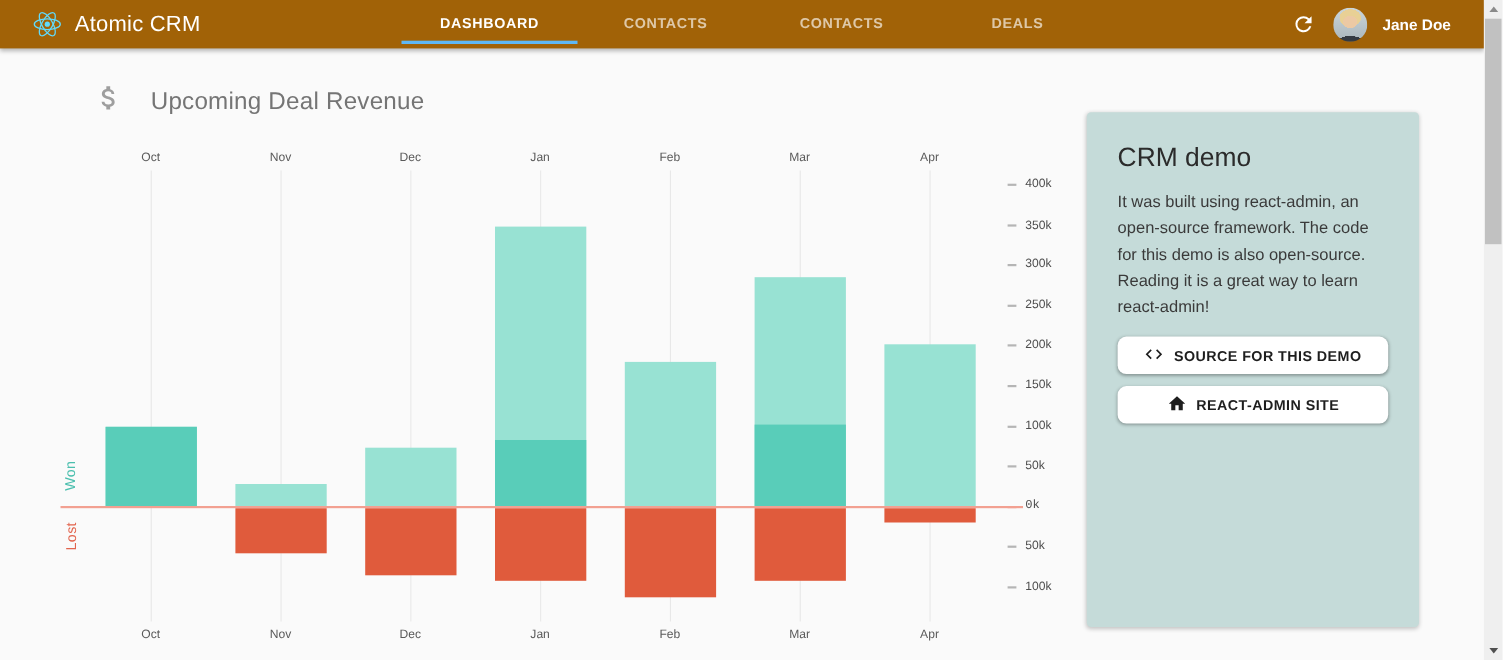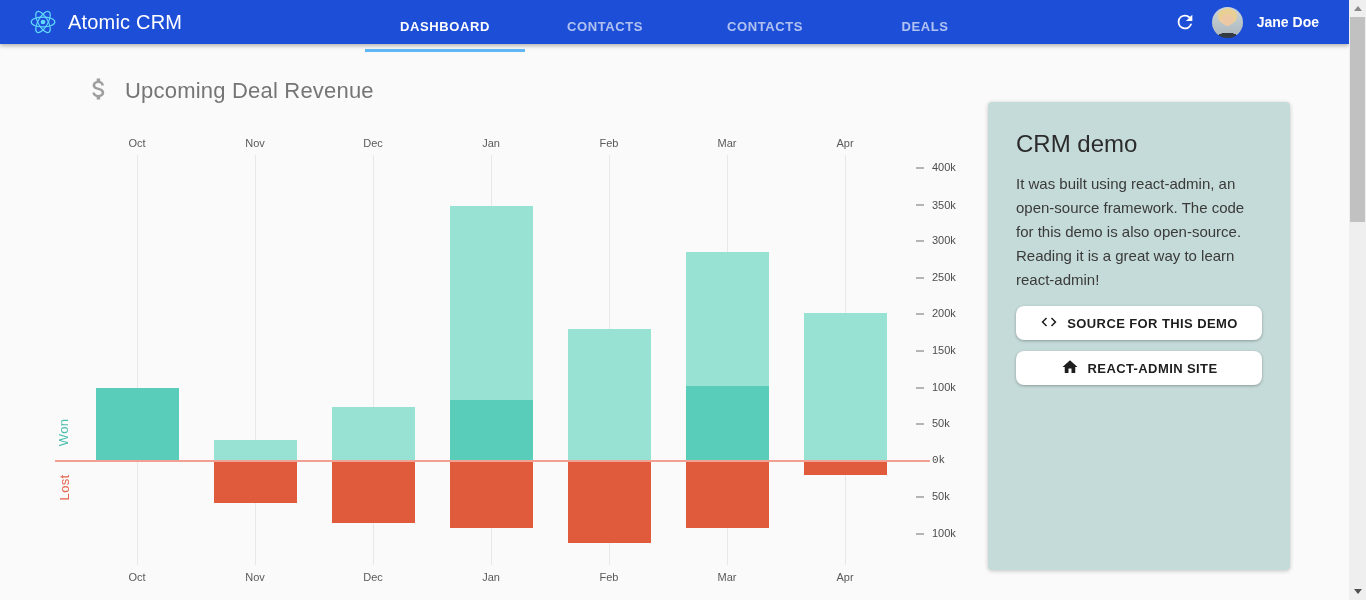--- a/index.html
+++ b/index.html
@@ -1,41 +1,41 @@
 <!DOCTYPE html>
 <html><head>
 <meta charset="utf-8">
 <style>
   * { margin:0; padding:0; box-sizing:border-box; }
   html,body { width:1366px; height:600px; overflow:hidden; }
   body { font-family:"Liberation Sans", sans-serif; background:#fafafa; position:relative; }
 
   
-  .navbar { position:absolute; left:0; top:0; width:1349px; height:44px; background:#1d4ed8;
+  .navbar { position:absolute; left:0; top:0; width:1349px; height:44px; background:#a16207;
             box-shadow:0 2px 4px rgba(0,0,0,.28); display:flex; align-items:center; z-index:5; }
   .brand { display:flex; align-items:center; gap:12px; margin-left:30px; }
   .brand-title { color:#fff; font-size:20px; font-weight:500; letter-spacing:.2px; }
   .tabs { position:absolute; left:365px; top:0; height:44px; display:flex; }
-  .tab { width:160px; height:52px; display:flex; align-items:center; justify-content:center;
+  .tab { width:160px; height:40px; display:flex; align-items:center; justify-content:center;
          color:rgba(255,255,255,.65); font-size:13px; font-weight:700; letter-spacing:.6px;
          cursor:pointer; position:relative; }
   .tab.active { color:#fff; }
   .tab.active .underline { position:absolute; left:0; bottom:0; width:100%; height:3px; background:#5fb8f5; }
   .nav-right { position:absolute; right:30px; top:0; height:44px; display:flex; align-items:center; gap:14px; }
   .icon-btn { width:26px; height:26px; display:flex; align-items:center; justify-content:center; cursor:pointer; }
   .avatar { width:31px; height:31px; border-radius:50%; overflow:hidden; cursor:pointer;
             background:
               radial-gradient(ellipse 34% 30% at 50% 42%, #ecc9a4 0 60%, rgba(0,0,0,0) 61%),
               radial-gradient(ellipse 52% 42% at 50% 30%, #e8d095 0 60%, rgba(0,0,0,0) 61%),
               radial-gradient(ellipse 62% 28% at 50% 100%, #343a42 0 60%, rgba(0,0,0,0) 61%),
               linear-gradient(#ccd6da, #a9b5bb); }
   .username { color:#fff; font-size:14px; font-weight:700; }
 
   
-  .page-heading { position:absolute; left:85px; top:75px; display:flex; align-items:center; gap:12px; }
+  .page-heading { position:absolute; left:85px; top:75px; display:flex; align-items:center; gap:24px; }
   .page-heading h1 { font-size:22px; font-weight:400; color:#757575; letter-spacing:.2px; }
 
   
   #chart { position:absolute; left:0; top:130px; width:985px; height:465px; }
   .gridline { position:absolute; width:1px; top:25px; height:410px; background:#e8e8e8; }
   .month-label { position:absolute; width:60px; text-align:center; font-size:11px; color:#5a5a5a; }
   .bar { position:absolute; }
   .zero-line { position:absolute; height:2px; }
   .ytick-dash { position:absolute; width:8px; height:2px; background:#b5b5b5; }
   .ytick-label { position:absolute; font-size:11px; color:#4d4d4d; }

